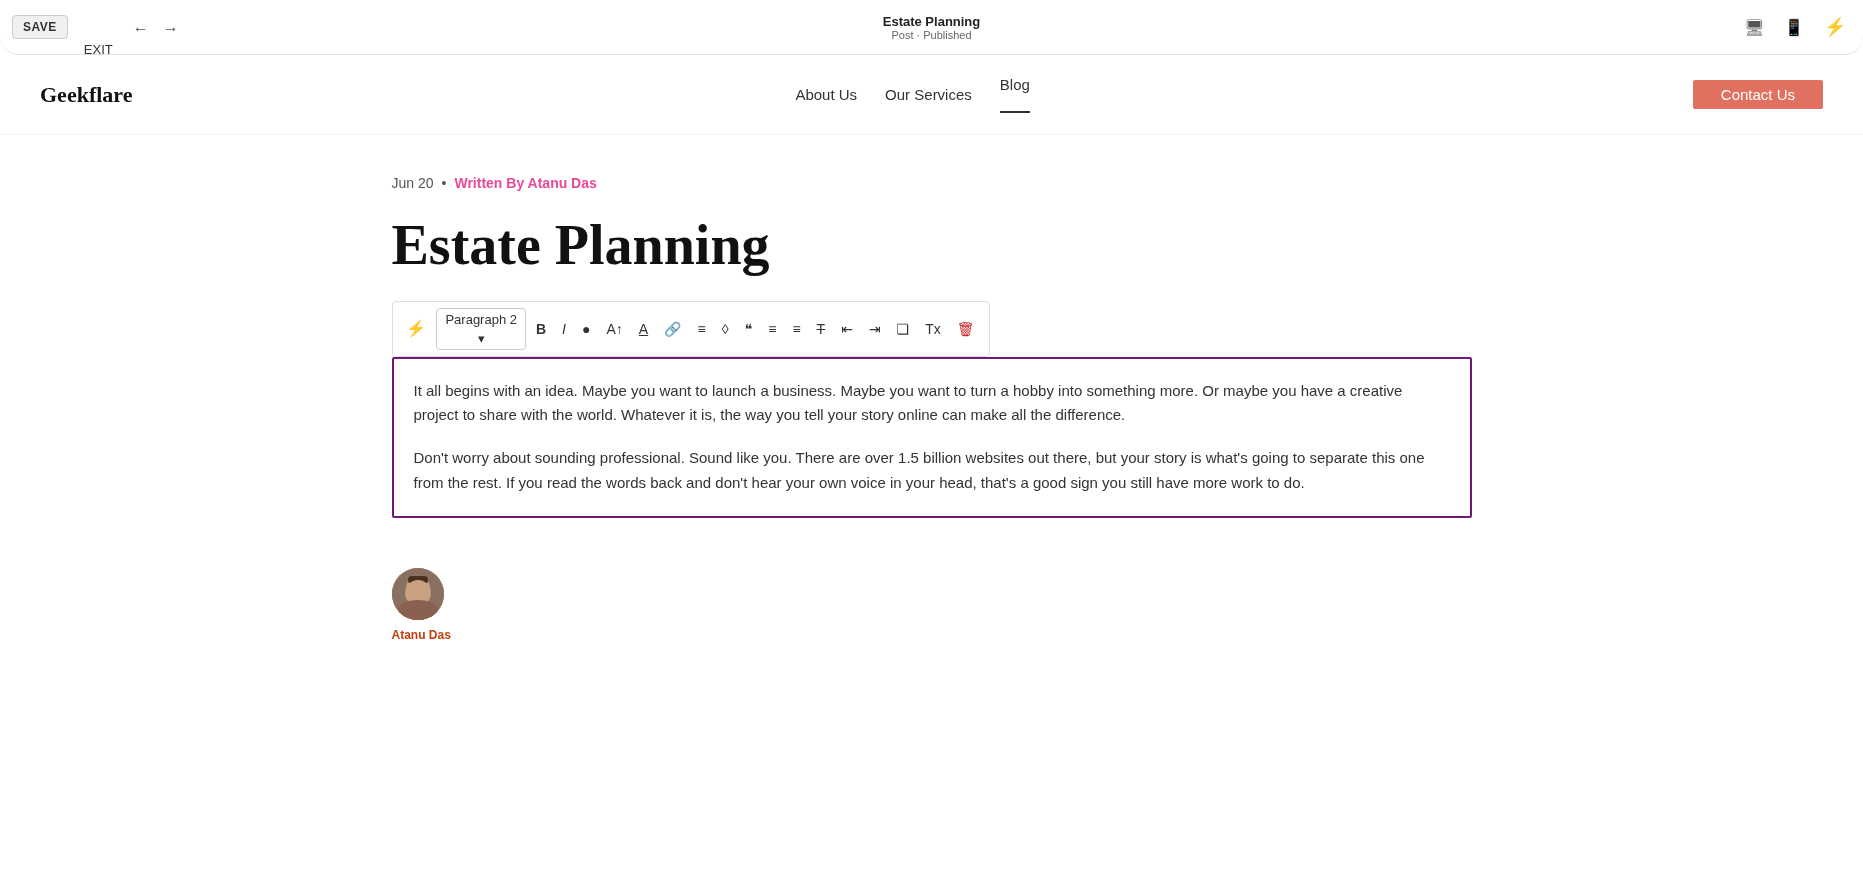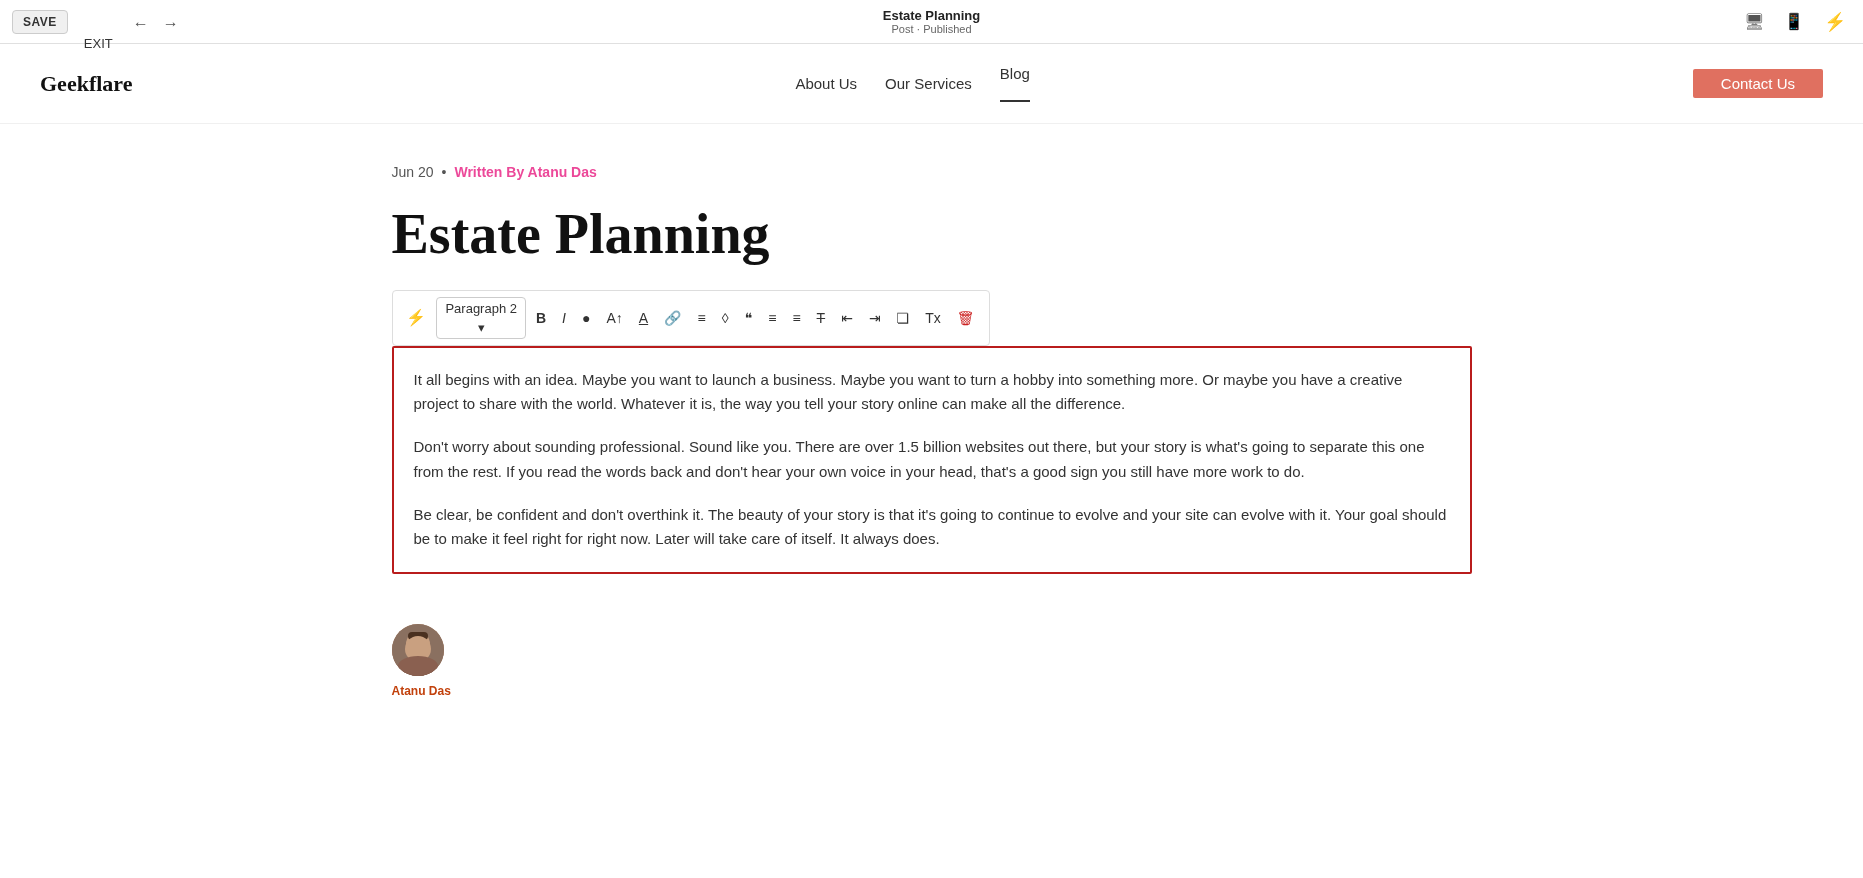--- a/index.html
+++ b/index.html
@@ -2,25 +2,26 @@
 <html><head>
   <meta charset="utf-8">
   <style>
     * { box-sizing: border-box; margin: 0; padding: 0; }
     body { font-family: -apple-system, BlinkMacSystemFont, 'Segoe UI', sans-serif; background: #fff; color: #333; }
 
     
     .top-bar {
       display: flex;
       align-items: center;
-      height: 44px;
+      height: 55px;
       border-bottom: 1px solid #e0e0e0;
       padding: 0 12px;
       position: relative;
       background: #fff;
+      border-radius: 19px;
     }
     .top-bar-left {
       display: flex;
       align-items: center;
       gap: 8px;
     }
     .save-btn {
       background: #f0f0f0;
       border: 1px solid #ccc;
       border-radius: 4px;
@@ -214,21 +215,21 @@
       flex-direction: column;
     }
     .lightning-fmt {
       color: #f0a000;
       font-size: 16px;
     }
     .delete-btn { color: #cc2222; }
 
     
     .text-block {
-      border: 2px solid #b91c1c;
+      border: 2px solid #701a75;
       border-radius: 2px;
       padding: 20px;
       margin-top: 0;
       background: #fff;
     }
     .text-paragraph {
       font-size: 15px;
       line-height: 1.65;
       color: #333;
       margin-bottom: 18px;
@@ -360,21 +361,20 @@
       <button class="fmt-btn">⇤</button>
       <button class="fmt-btn">⇥</button>
       <button class="fmt-btn">❏</button>
       <button class="fmt-btn">Tx</button>
       <button class="fmt-btn delete-btn">🗑</button>
     </div>
 
     <div class="text-block">
       <p class="text-paragraph">It all begins with an idea. Maybe you want to launch a business. Maybe you want to turn a hobby into something more. Or maybe you have a creative project to share with the world. Whatever it is, the way you tell your story online can make all the difference.</p>
       <p class="text-paragraph">Don't worry about sounding professional. Sound like you. There are over 1.5 billion websites out there, but your story is what's going to separate this one from the rest. If you read the words back and don't hear your own voice in your head, that's a good sign you still have more work to do.</p>
-      <p class="text-paragraph">Be clear, be confident and don't overthink it. The beauty of your story is that it's going to continue to evolve and your site can evolve with it. Your goal should be to make it feel right for right now. Later will take care of itself. It always does.</p>
     </div>
 
     <div class="author-section">
       <div class="author-avatar">
         <div class="author-avatar-inner">
           <svg width="52" height="52" viewBox="0 0 52 52" xmlns="http://www.w3.org/2000/svg">
             <circle cx="26" cy="26" r="26" fill="#8a7060"></circle>
             <circle cx="26" cy="20" r="12" fill="#c9a080"></circle>
             <ellipse cx="26" cy="50" rx="18" ry="14" fill="#7a5540"></ellipse>
             <circle cx="22" cy="18" r="2" fill="#5a3a2a"></circle>

